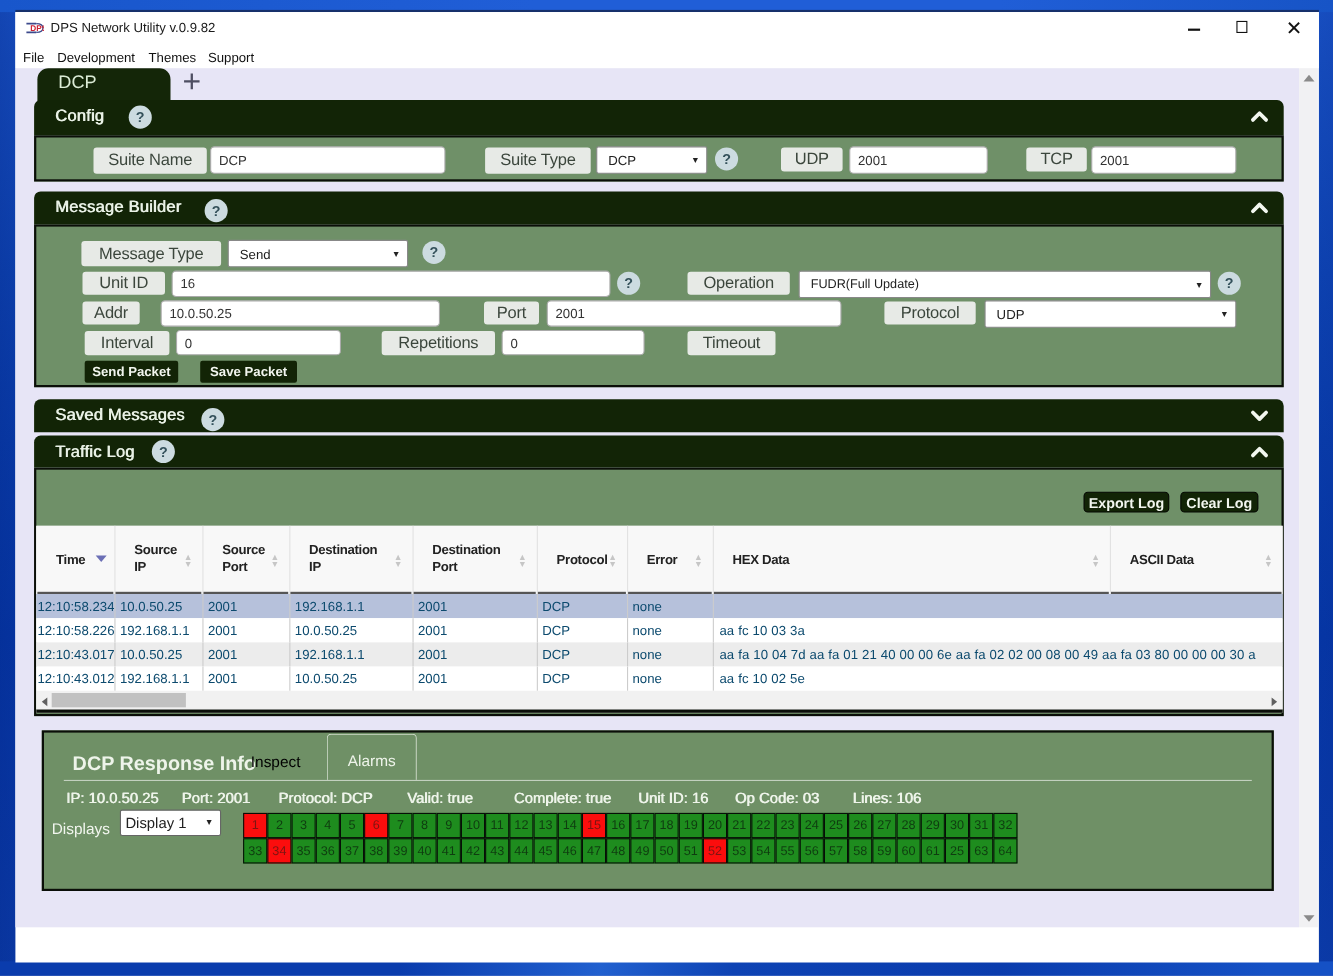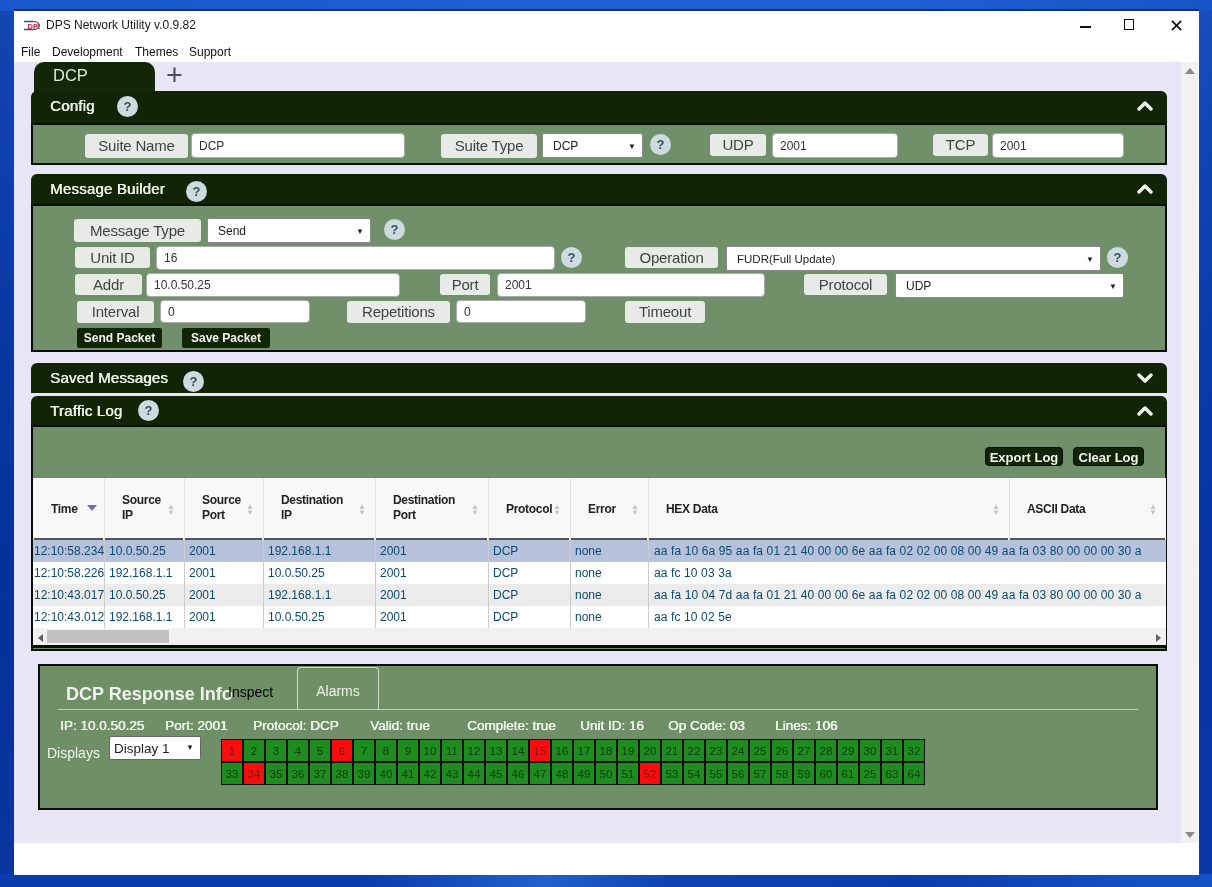--- a/index.html
+++ b/index.html
@@ -107,21 +107,21 @@
       <div class="sel" style="left:174px;top:12px;width:164px;height:25px;line-height:25px">Send</div>
       <div class="qmark" style="left:351px;top:13px">?</div>
 
       <div class="chip" style="left:42px;top:41px;width:75px;height:21px;line-height:21px">Unit ID</div>
       <input class="inp" style="left: 123px; top: 40px; width: 399px; height: 24px;" value="16">
       <div class="qmark" style="left:528px;top:41px">?</div>
       <div class="chip" style="left:592px;top:41px;width:93px;height:21px;line-height:21px">Operation</div>
       <div class="sel" style="left:693px;top:40px;width:375px;height:25px;line-height:25px;font-size:11.5px">FUDR(Full Update)</div>
       <div class="qmark" style="left:1074px;top:41px">?</div>
 
-      <div class="chip" style="left:42px;top:68px;width:67px;height:21px;line-height:21px">Addr</div>
+      <div class="chip" style="left:42px;top:68px;width:52px;height:21px;line-height:21px">Addr</div>
       <input class="inp" style="left: 113px; top: 67px; width: 254px; height: 24px;" value="10.0.50.25">
       <div class="chip" style="left:407px;top:68px;width:50px;height:21px;line-height:21px">Port</div>
       <input class="inp" style="left: 464px; top: 67px; width: 268px; height: 24px;" value="2001">
       <div class="chip" style="left:771px;top:68px;width:83px;height:21px;line-height:21px">Protocol</div>
       <div class="sel" style="left:862px;top:67px;width:229px;height:25px;line-height:25px">UDP</div>
 
       <div class="chip" style="left:44px;top:95px;width:77px;height:22px;line-height:22px">Interval</div>
       <input class="inp" style="left: 127px; top: 94px; width: 150px; height: 23px;" value="0">
       <div class="chip" style="left:314px;top:95px;width:103px;height:22px;line-height:22px">Repetitions</div>
       <input class="inp" style="left: 423px; top: 94px; width: 130px; height: 23px;" value="0">
@@ -187,21 +187,20 @@
           <div class="abs" style="left:976px;top:0;width:1px;height:62px;background:#e2e2e2"></div>
           <div class="abs" style="left:977px;top:60px;width:155px;height:2px;background:#555"></div>
           <div class="row" style="top:62px;background:#b6c1db">
             <div class="cell" style="left:1px;width:70px;">12:10:58.234</div>
             <div class="cell" style="left:76px;width:75px;">10.0.50.25</div>
             <div class="cell" style="left:156px;width:74px;">2001</div>
             <div class="cell" style="left:235px;width:107px;">192.168.1.1</div>
             <div class="cell" style="left:347px;width:108px;">2001</div>
             <div class="cell" style="left:460px;width:77px;">DCP</div>
             <div class="cell" style="left:542px;width:73px;">none</div>
-            <div class="cell" style="left:621px;width:510px;letter-spacing:0.12px;">aa fa 10 6a 95 aa fa 01 21 40 00 00 6e aa fa 02 02 00 08 00 49 aa fa 03 80 00 00 00 30 a</div>
             <div class="abs" style="left:71px;top:0;width:1px;height:22px;background:#ccc"></div>
             <div class="abs" style="left:151px;top:0;width:1px;height:22px;background:#ccc"></div>
             <div class="abs" style="left:230px;top:0;width:1px;height:22px;background:#ccc"></div>
             <div class="abs" style="left:342px;top:0;width:1px;height:22px;background:#ccc"></div>
             <div class="abs" style="left:455px;top:0;width:1px;height:22px;background:#ccc"></div>
             <div class="abs" style="left:537px;top:0;width:1px;height:22px;background:#ccc"></div>
             <div class="abs" style="left:615px;top:0;width:1px;height:22px;background:#ccc"></div>
           </div>
           <div class="row" style="top:84px;background:#ffffff">
             <div class="cell" style="left:1px;width:70px;">12:10:58.226</div>

